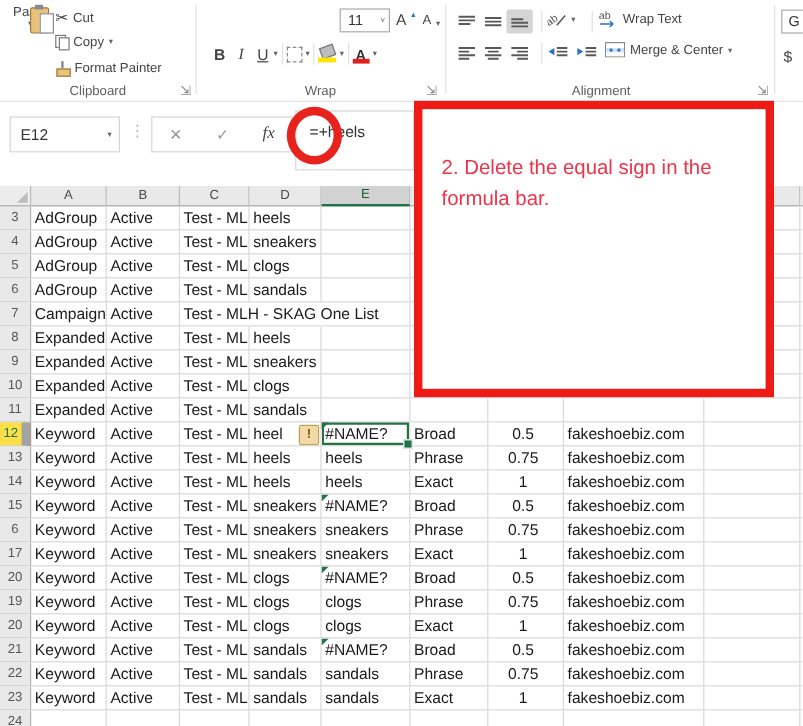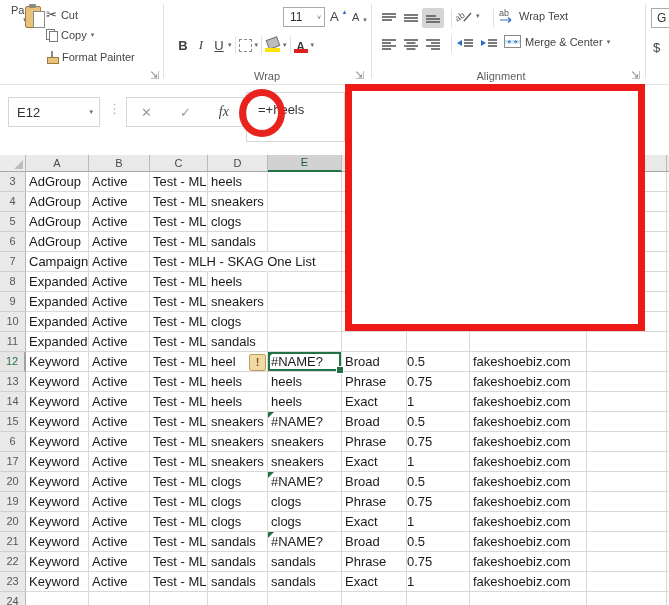--- a/index.html
+++ b/index.html
@@ -65,23 +65,23 @@
   #annotation p + p{margin-top:27px;}
   
   #grid{position:absolute;left:0;top:155px;width:669px;}
   .hrow{display:flex;height:17px;}
   .hcell{box-sizing:border-box;background:#e9e9e9;border-right:1px solid #b9b9b9;border-bottom:1px solid #a8a8a8;font-size:11px;color:#4a4a4a;text-align:center;line-height:16px;flex:none;cursor:pointer;}
   .hcell.corner{position:relative;background:#ececec;}
   .hcell.corner::after{content:"";position:absolute;right:2px;bottom:2px;border-left:9px solid transparent;border-bottom:9px solid #bdbdbd;}
   .hcell.selcol{background:#d2d2d2;color:#1a5c38;border-bottom:2px solid #217346;line-height:14px;}
   .grow{display:flex;height:20px;}
   .rh{box-sizing:border-box;width:26px;flex:none;background:#e9e9e9;border-right:1px solid #b9b9b9;border-bottom:1px solid #cfcfcf;font-size:11px;color:#575757;text-align:center;line-height:19px;cursor:pointer;}
-  .rh.selrow{color:#217346;border-right:2px solid #a3a3a3;background:#e5e5e5;}
+  .rh.selrow{color:#217346;border-right:8px solid #a3a3a3;background:#fde047;}
   .cell{box-sizing:border-box;flex:none;border-right:1px solid #d9d9d9;border-bottom:1px solid #d9d9d9;font-size:13px;line-height:19px;color:#1a1a1a;padding-left:3px;white-space:nowrap;overflow:hidden;position:relative;cursor:cell;}
-  .cell.num{text-align:left;padding-right:4px;padding-left:0;}
+  .cell.num{text-align:center;padding-right:4px;padding-left:0;}
   .cell.spill{overflow:visible;z-index:2;border-right-color:transparent;}
   .cell.noline{border-right-color:transparent;}
   .cell.tri::before{content:"";position:absolute;left:0;top:0;border-top:6px solid #217346;border-right:6px solid transparent;}
   .cell.sel{box-shadow:inset 0 0 0 2px #217346;overflow:visible;z-index:3;}
   .fillhandle{position:absolute;right:-3px;bottom:-3px;width:6px;height:6px;background:#217346;border:1px solid #fff;box-sizing:content-box;}
   .warn-ic{position:absolute;right:1px;top:2px;width:15px;height:15px;background:#f2d9a6;border:1px solid #bfa05a;border-radius:2px;font-size:11px;font-weight:bold;color:#7a5c10;text-align:center;line-height:14px;cursor:pointer;}
 </style>
 </head>
 <body>
 
@@ -104,20 +104,21 @@
     <span>Copy</span>
     <span class="dd">▾</span>
   </div>
   <div class="rbtn" style="left:46px;top:51px;">
     <span class="fp-ic">
         <i class="stem"></i>
         <i class="brush"></i>
       </span>
     <span>Format Painter</span>
   </div>
+  <div class="grp-label" style="left:0;width:163px;">Clipboard</div>
   <div class="launcher" style="left:150px;">⇲</div>
   <div class="vdiv" style="left:163px;"></div>
 
   <div class="combo" style="left:283px;top:7px;width:42px;">
     <span>11</span>
     <span class="dd">˅</span>
   </div>
   <div class="rbtn" style="left:330px;top:9px;font-size:13px;">
     <span>A</span>
       <span style="font-size:7px;position:relative;top:-5px;color:#2b6fc0;">▴</span>
@@ -270,20 +271,21 @@
   <span class="b">✕</span>
   <span class="b">✓</span>
   <span class="b fx">fx</span>
 </div>
 <div id="formula-input">
   <span>=+heels</span>
 </div>
 <div id="red-circle"></div>
 
 <div id="annotation">
+  <p>2. Delete the equal sign in the formula bar.</p>
 </div>
 
 <div id="grid">
     <div class="hrow">
       <div class="hcell corner" style="width: 26px;"></div>
       <div class="hcell" style="width: 63px;">A</div>
       <div class="hcell" style="width: 61px;">B</div>
       <div class="hcell" style="width: 58px;">C</div>
       <div class="hcell" style="width: 60px;">D</div>
       <div class="hcell selcol" style="width: 74px;">E</div>

